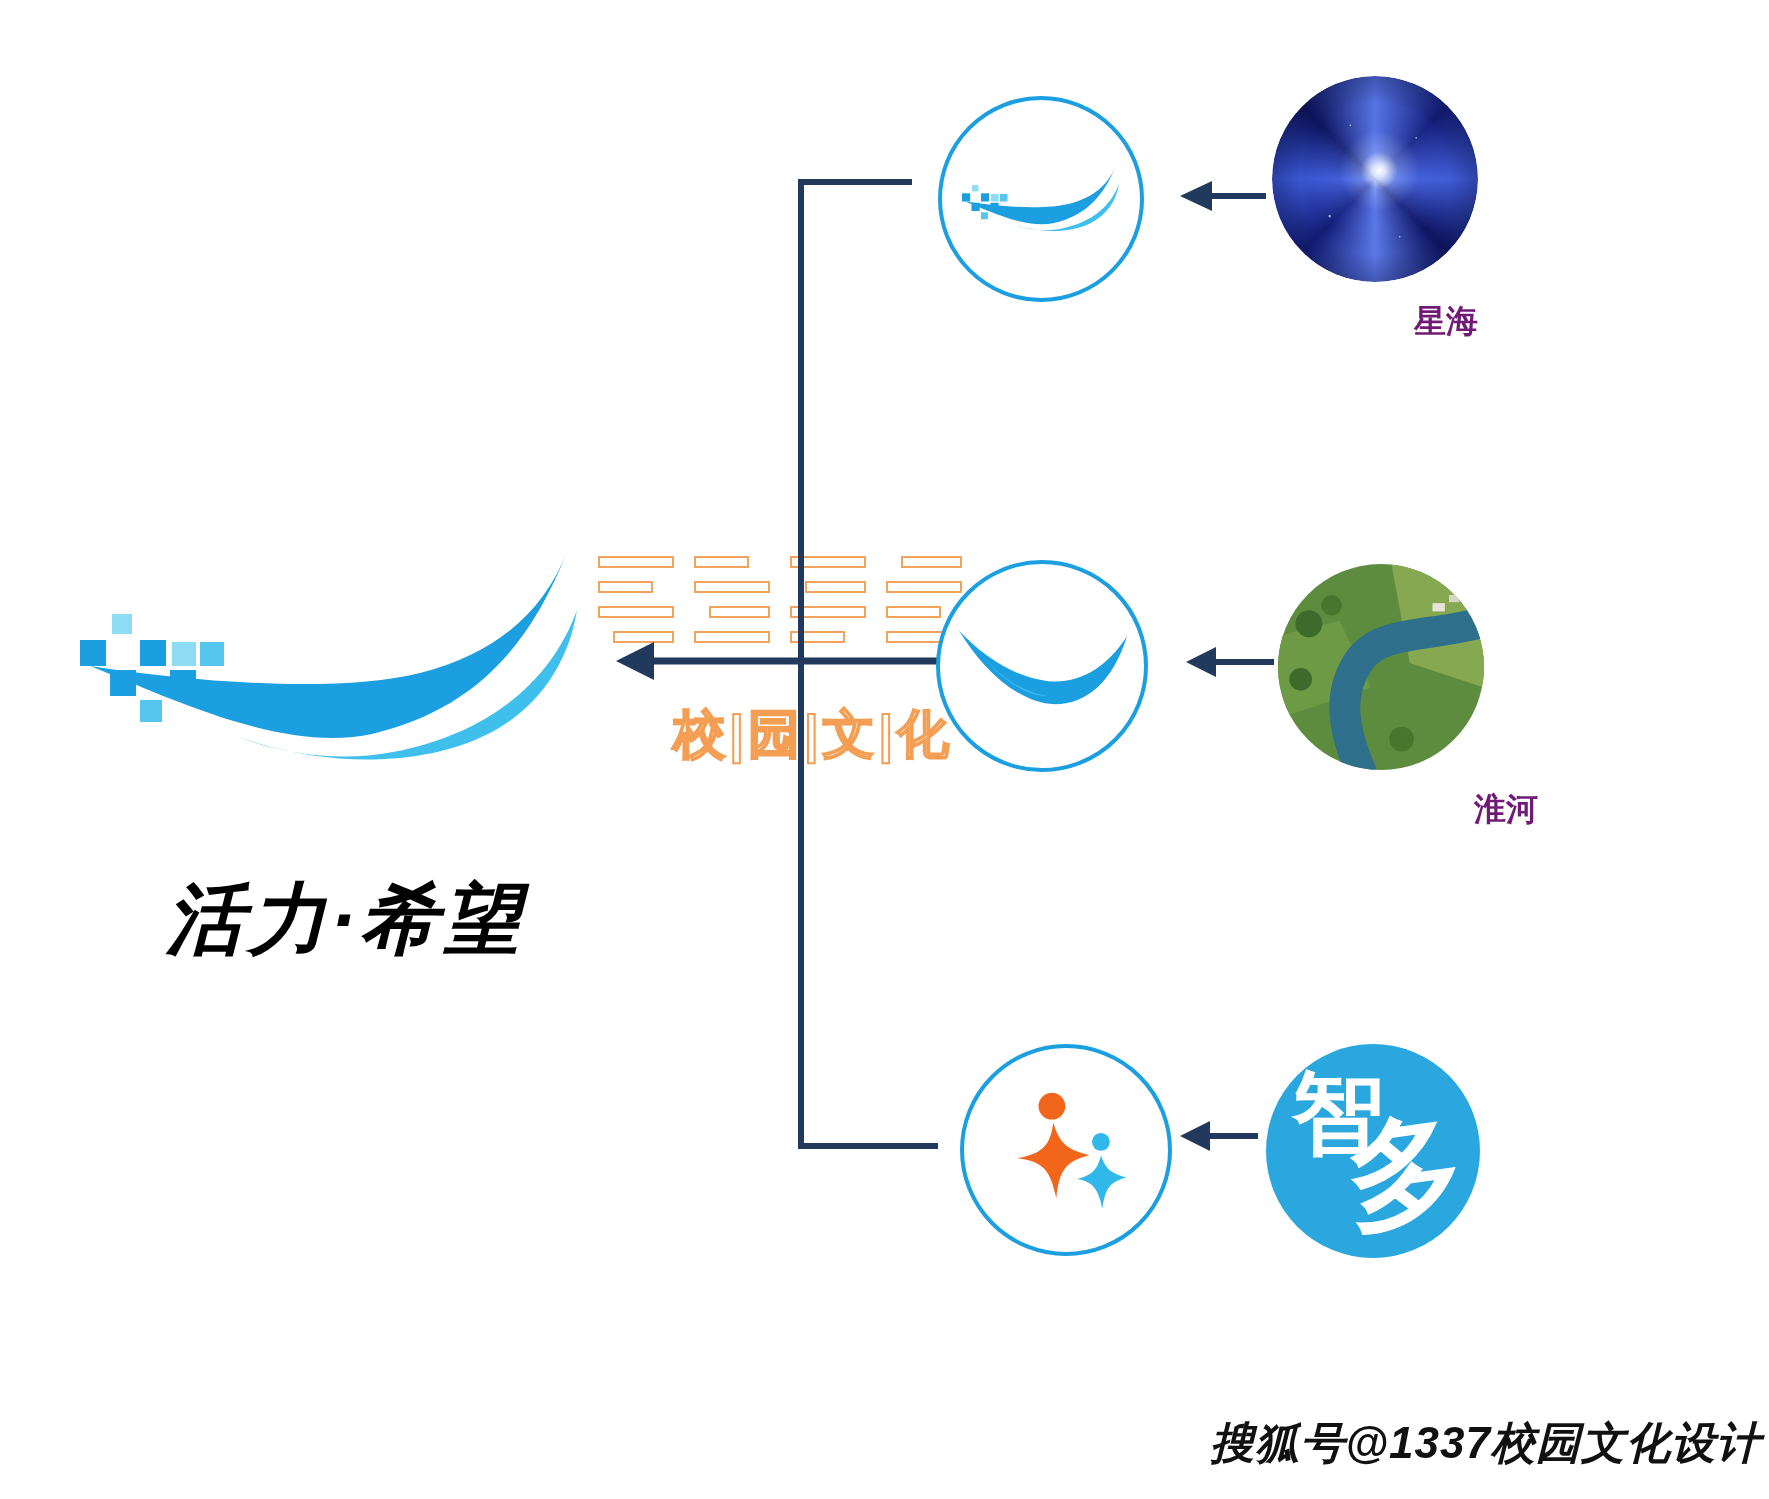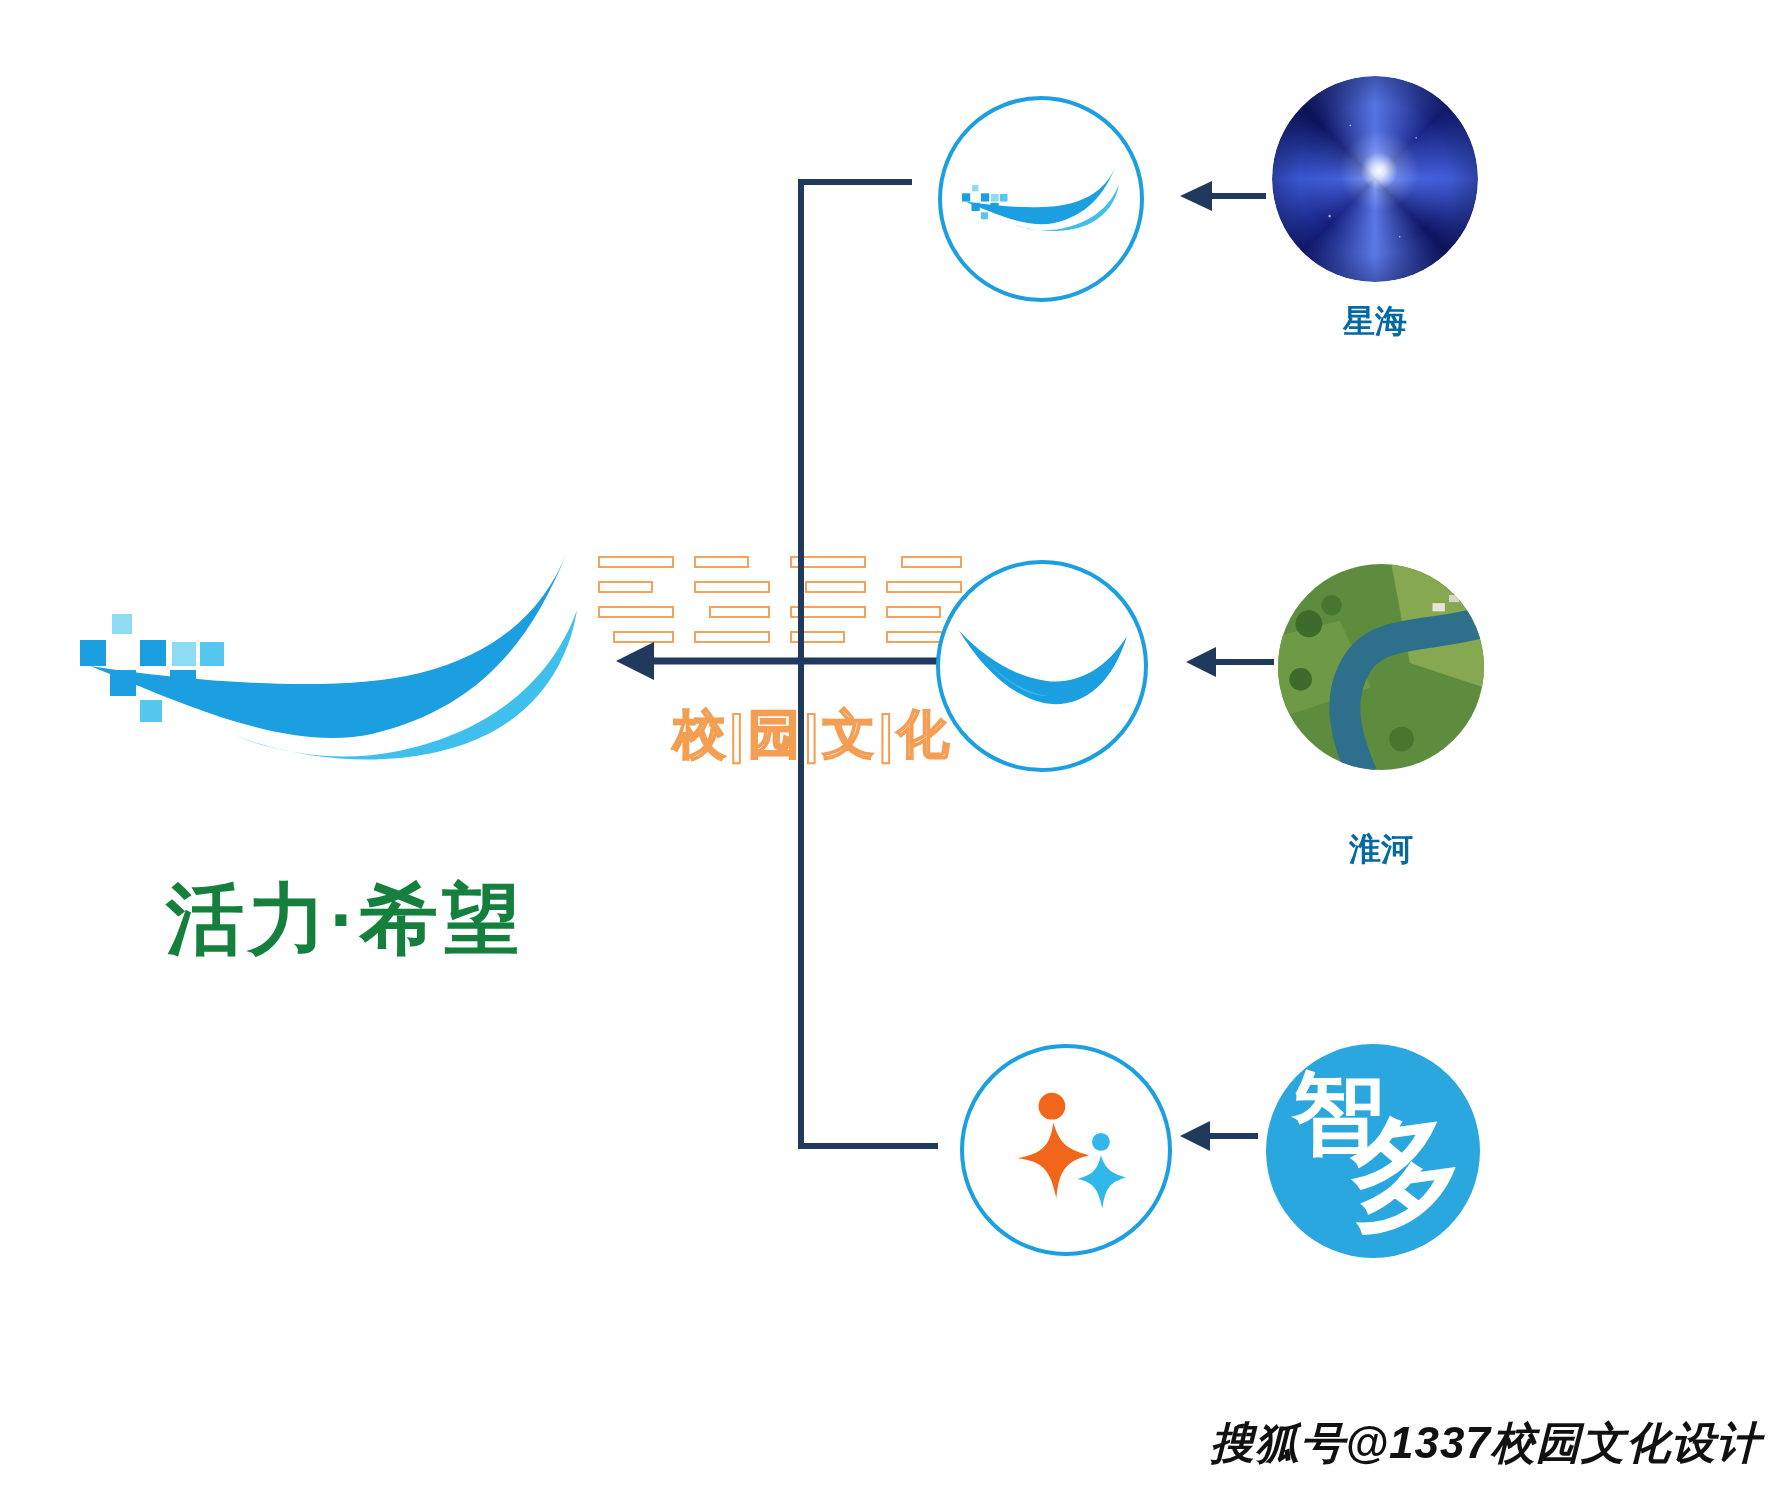--- a/index.html
+++ b/index.html
@@ -6,21 +6,21 @@
   .canvas{
     position:relative;width:1769px;height:1499px;background:#ffffff;
     font-family:"Liberation Sans",sans-serif;overflow:hidden;
   }
   .abs{position:absolute;}
 
   
   .main-logo{left:80px;top:538px;width:500px;height:240px;z-index:2;}
   .slogan{
     left:110px;top:868px;width:470px;text-align:center;
-    font-size:78px;font-weight:900;color:#15803d;letter-spacing:4px;z-index:2;
+    font-size:78px;font-weight:900;color:#000000;letter-spacing:4px;z-index:2;font-style:italic;
   }
 
   
   .connector{left:0;top:0;width:1769px;height:1499px;z-index:2;pointer-events:none;}
 
   
   .circle{position:absolute;border-radius:50%;z-index:3;}
   .outline-circle{
     background:#ffffff;border:4px solid #1b9fe0;
     display:flex;align-items:center;justify-content:center;box-sizing:border-box;
@@ -41,24 +41,24 @@
       radial-gradient(3px 3px at 28% 68%, rgba(255,255,255,.9), transparent 60%),
       radial-gradient(2px 2px at 70% 30%, rgba(255,255,255,.85), transparent 60%),
       radial-gradient(2px 2px at 62% 78%, rgba(255,255,255,.8), transparent 60%),
       radial-gradient(2px 2px at 38% 24%, rgba(255,255,255,.8), transparent 60%),
       radial-gradient(circle at 52% 46%, #ffffff 0%, #dbe4ff 4%, rgba(150,175,255,.55) 12%, rgba(90,115,240,.25) 26%, transparent 48%),
       radial-gradient(circle at 50% 50%, transparent 52%, rgba(8,12,56,.72) 96%),
       conic-gradient(from 45deg at 50% 50%, #131d78, #3f5cd6, #0e1563, #5b79e6, #131d78, #3a57d2, #0c145e, #5674e2, #131d78);
   }
 
   .src-label{
-    position:absolute;text-align:center;font-size:32px;font-weight:700;color:#0369a1;z-index:3;
+    position:absolute;text-align:right;font-size:32px;font-weight:700;color:#701a75;z-index:3;
   }
   .lbl-galaxy{left:1272px;top:300px;width:206px;}
-  .lbl-river{left:1278px;top:788px;width:206px;margin-top:40px;}
+  .lbl-river{left:1332px;top:788px;width:206px;}
 
   .char-top{position:absolute;left:26px;top:8px;font-size:92px;font-weight:700;color:#fff;
     font-family:"Liberation Serif",serif;}
   .char-bottom{position:absolute;right:16px;bottom:4px;font-size:118px;font-weight:700;color:#fff;
     font-family:"Liberation Serif",serif;transform:rotate(-8deg);}
 
   
   .wm-bars{
     left:598px;top:556px;width:368px;height:136px;z-index:1;
     display:flex;gap:20px;

